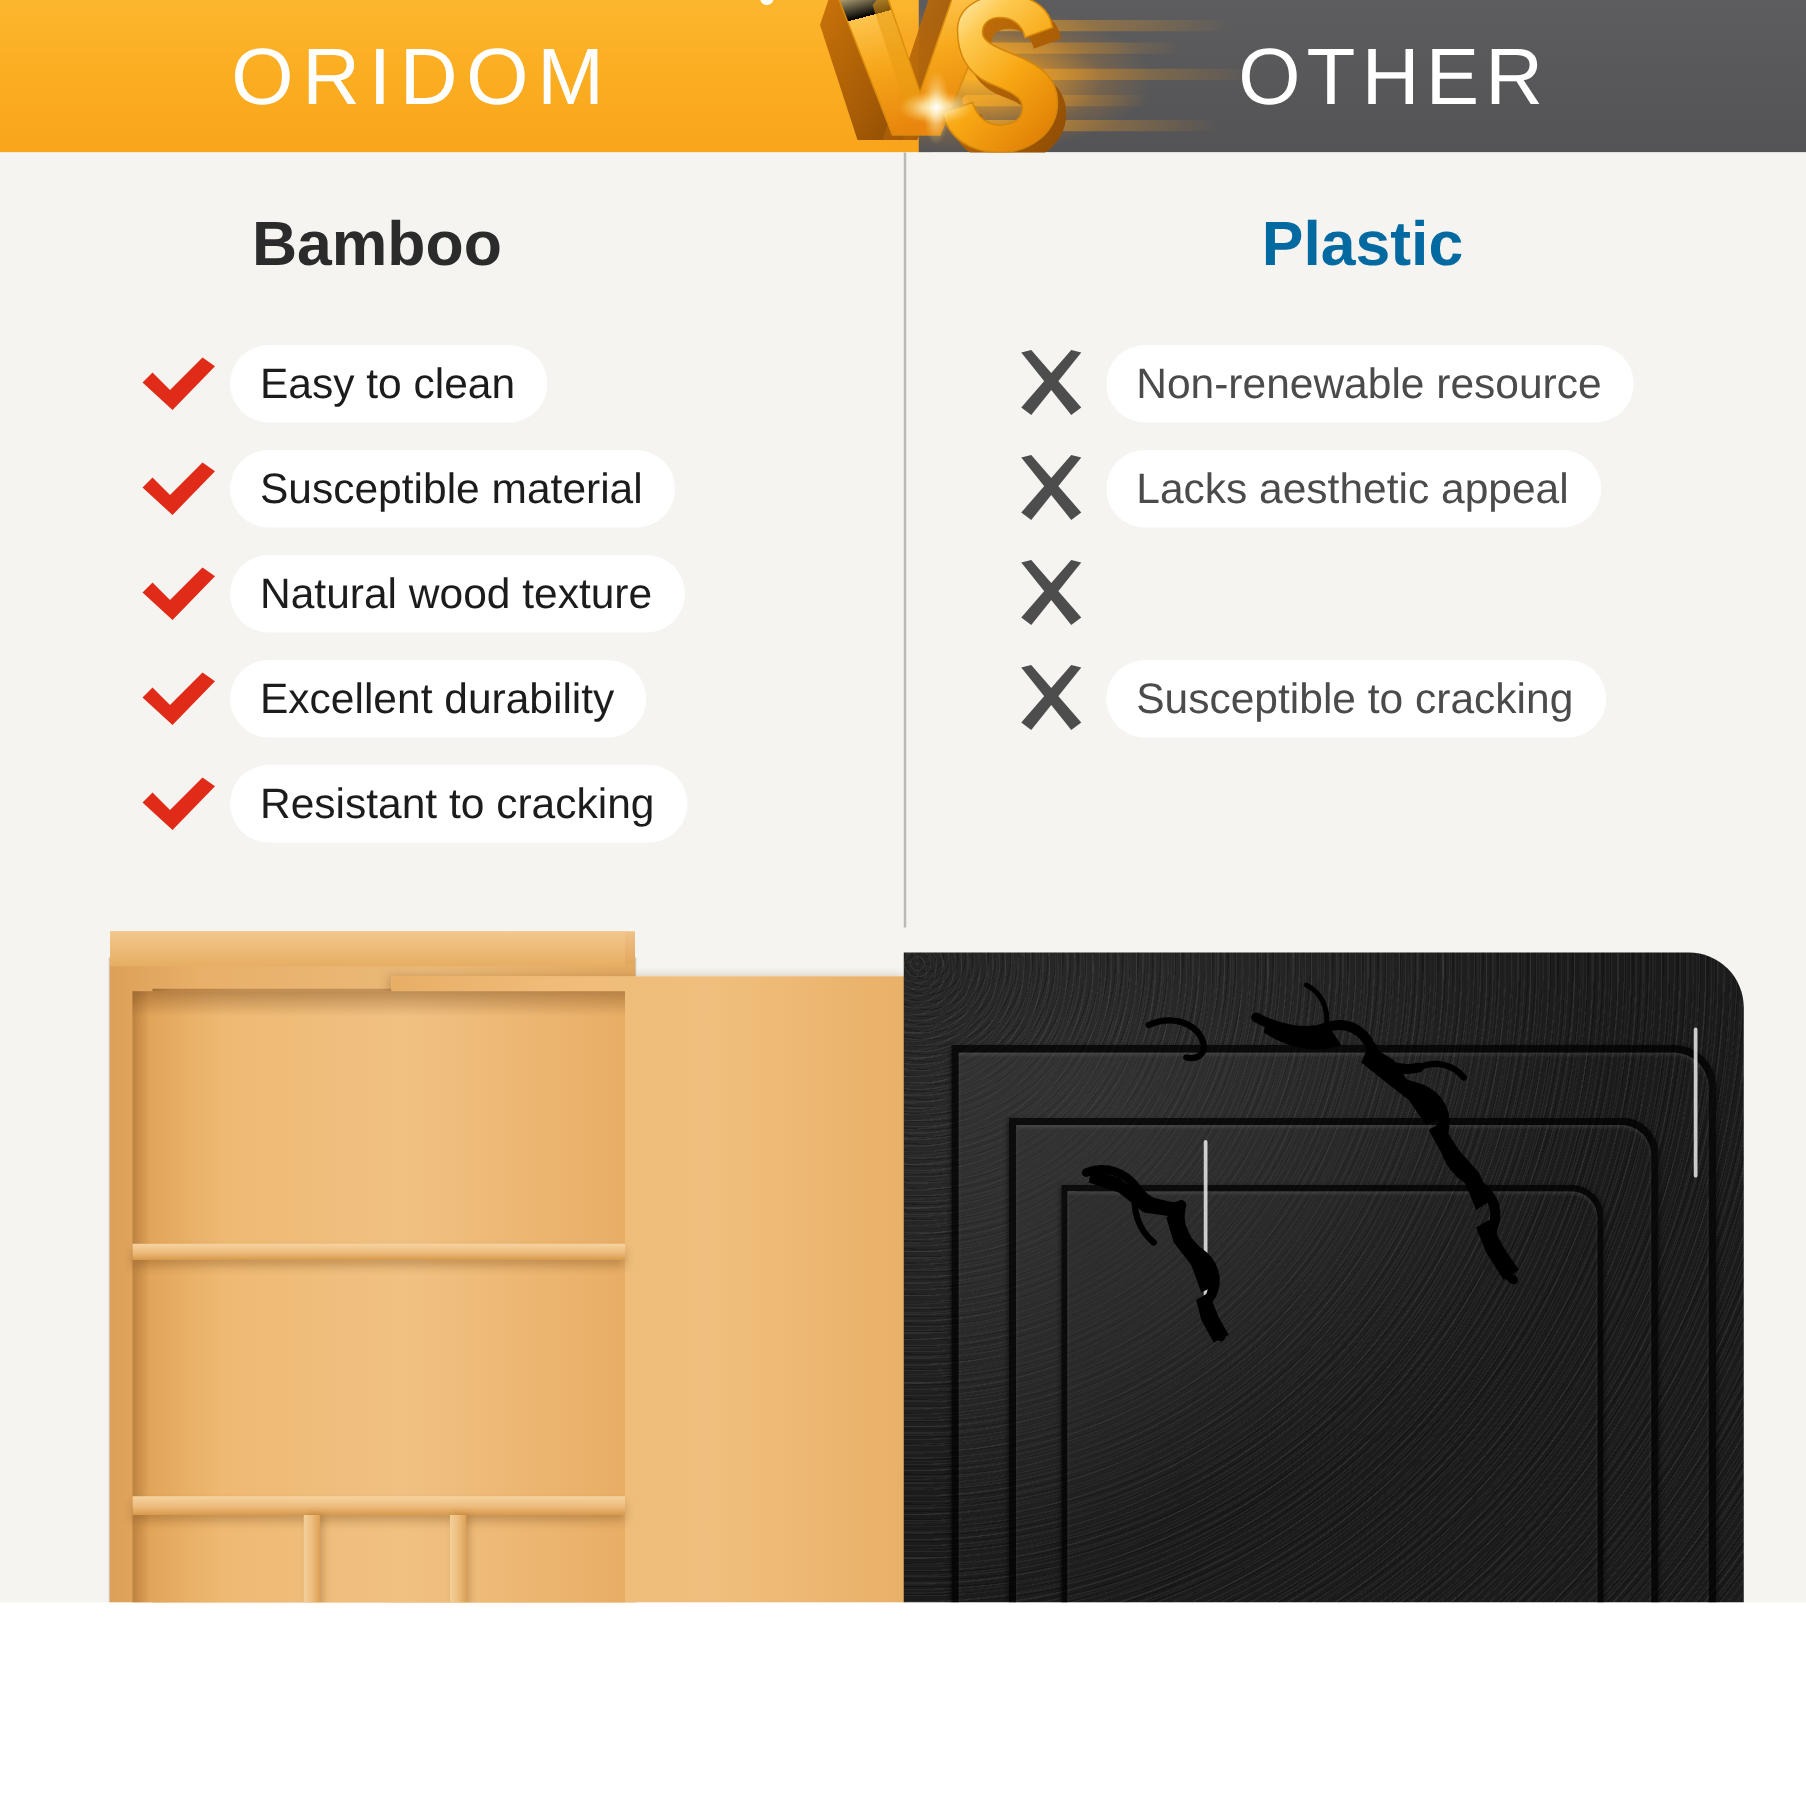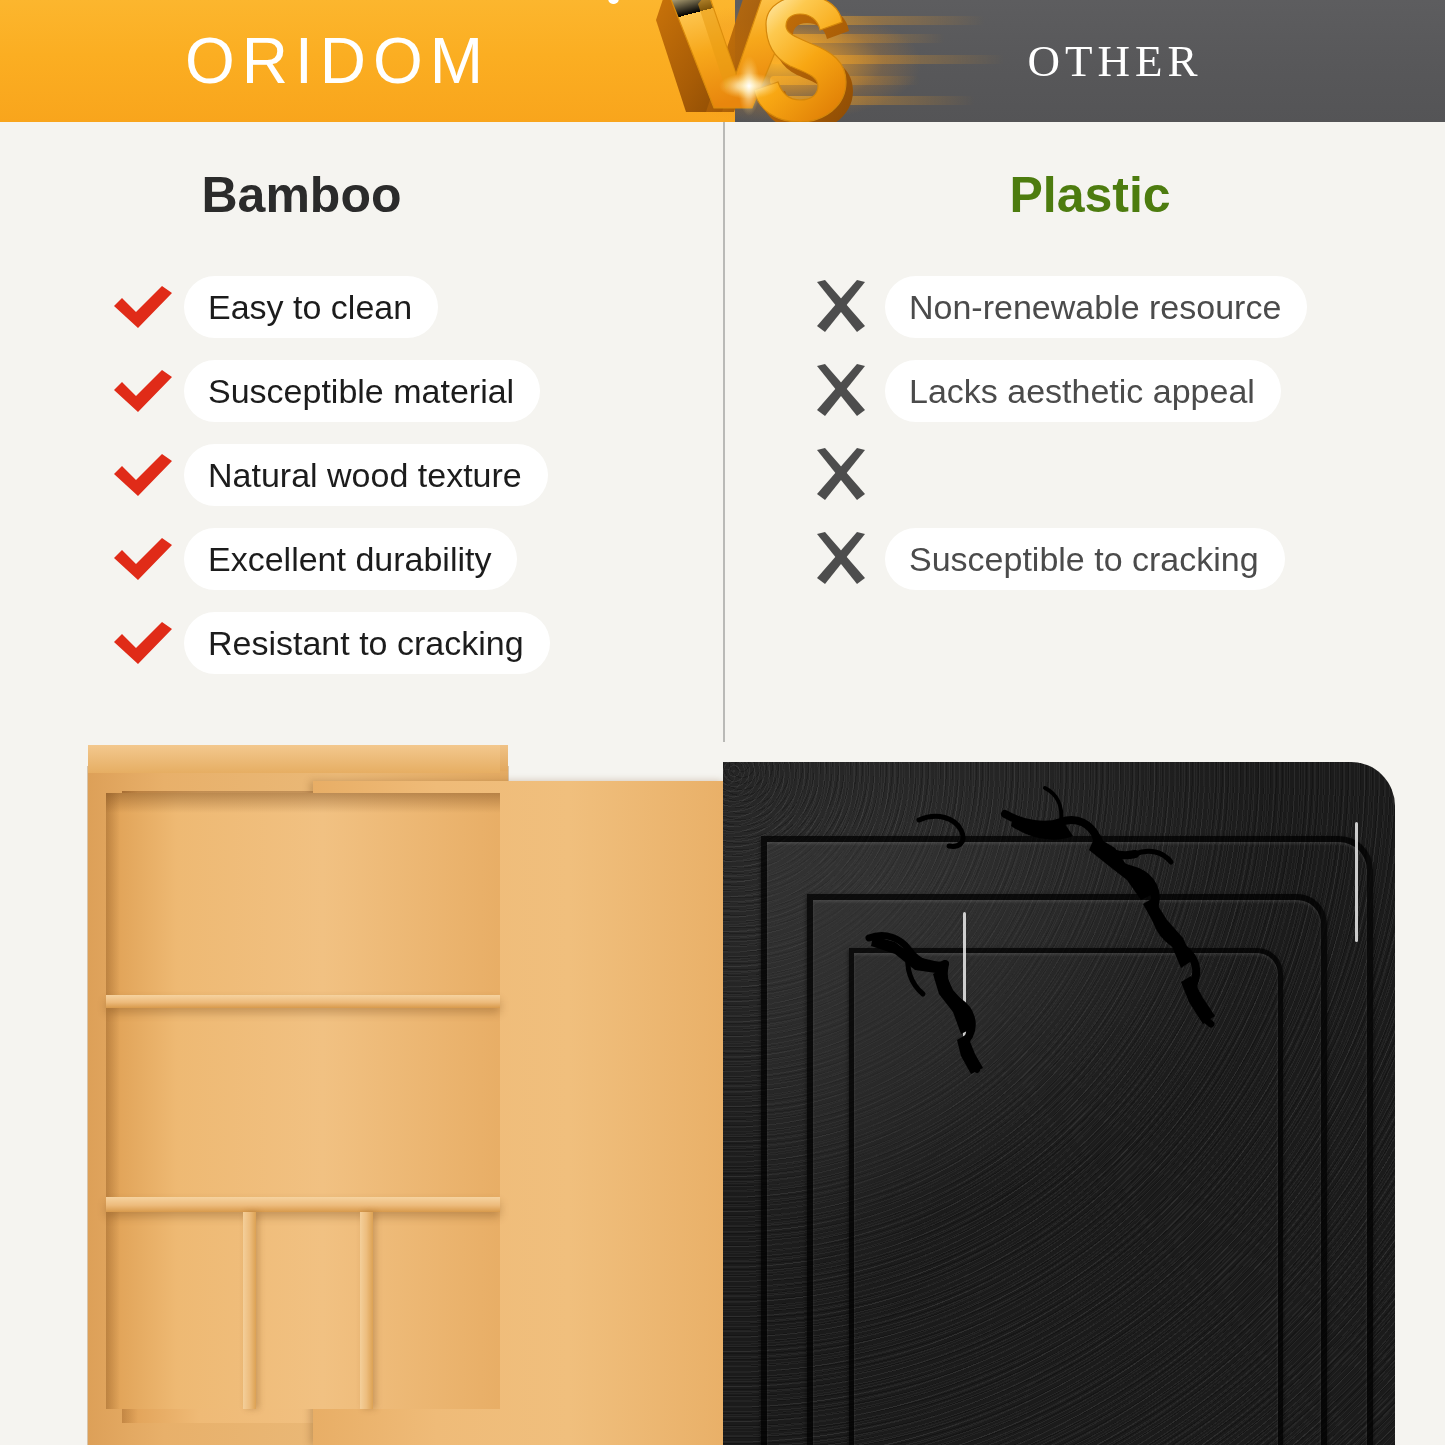--- a/index.html
+++ b/index.html
@@ -7,21 +7,21 @@
     padding: 0;
     background: #ffffff;
   }
   body {
     font-family: "Liberation Sans", sans-serif;
   }
 
   #page {
     position: relative;
     width: 1445px;
-    height: 1445px;
+    height: 1282px;
     background: #f5f4f0;
     overflow: hidden;
   }
 
   
   .banner {
     position: absolute;
     left: 0;
     top: 0;
     width: 1445px;
@@ -112,26 +112,25 @@
     width: 700px;
     height: 122px;
     display: flex;
     align-items: center;
     justify-content: center;
     padding-left: 40px;
     box-sizing: border-box;
   }
   .brand-right .brand-text {
     color: #ffffff;
-    font-size: 45px;
+    font-size: 64px;
     letter-spacing: 5px;
     font-weight: 400;
     line-height: 1;
     white-space: nowrap;
-    font-family: Liberation Serif, serif;
   }
 
   
   .vs-badge {
     position: absolute;
     left: 648px;
     top: -10px;
     width: 210px;
     height: 145px;
     z-index: 6;
@@ -168,21 +167,21 @@
   .col-title {
     position: absolute;
     top: 48px;
     width: 100%;
     text-align: center;
     font-size: 50px;
     font-weight: bold;
     line-height: 1;
   }
   .col-left .col-title  { color: #2b2b2b; padding-right: 120px; box-sizing: border-box; }
-  .col-right .col-title { color: #4d7c0f; padding-left: 10px; box-sizing: border-box; }
+  .col-right .col-title { color: #0369a1; padding-left: 10px; box-sizing: border-box; }
 
   .feature-list {
     position: absolute;
     top: 152px;
     width: 100%;
   }
   .feature-row {
     display: flex;
     align-items: center;
     height: 66px;

